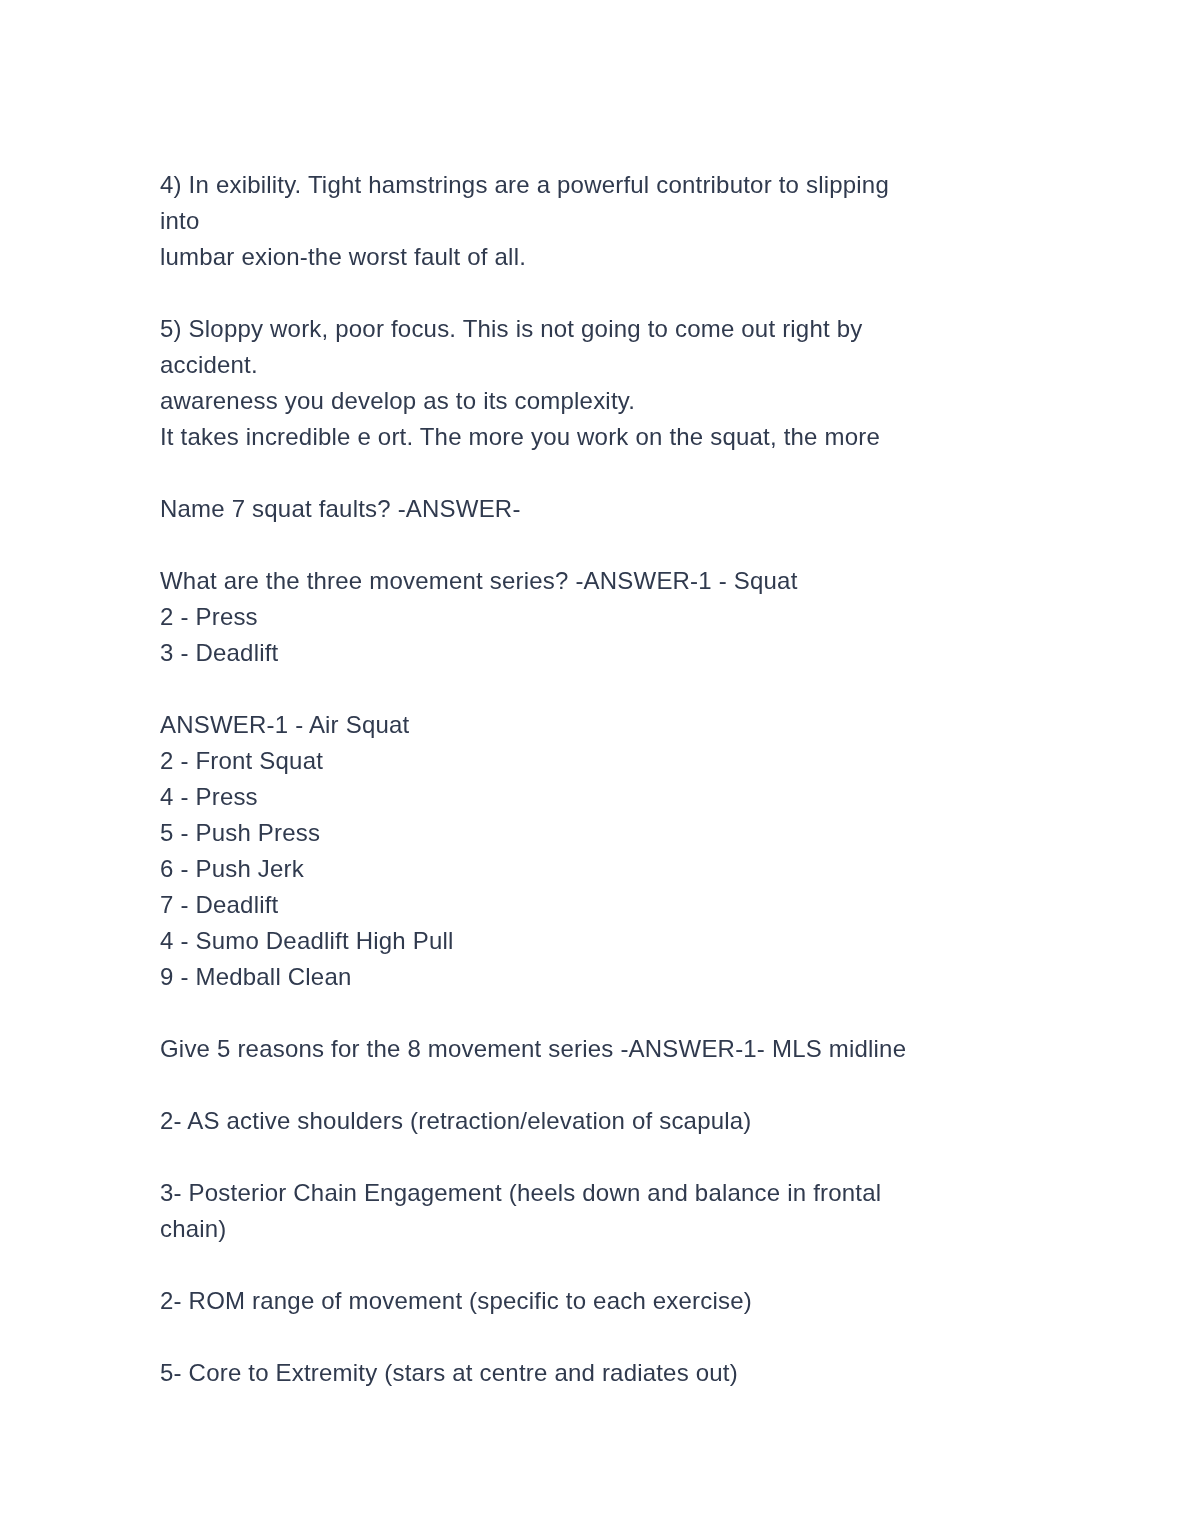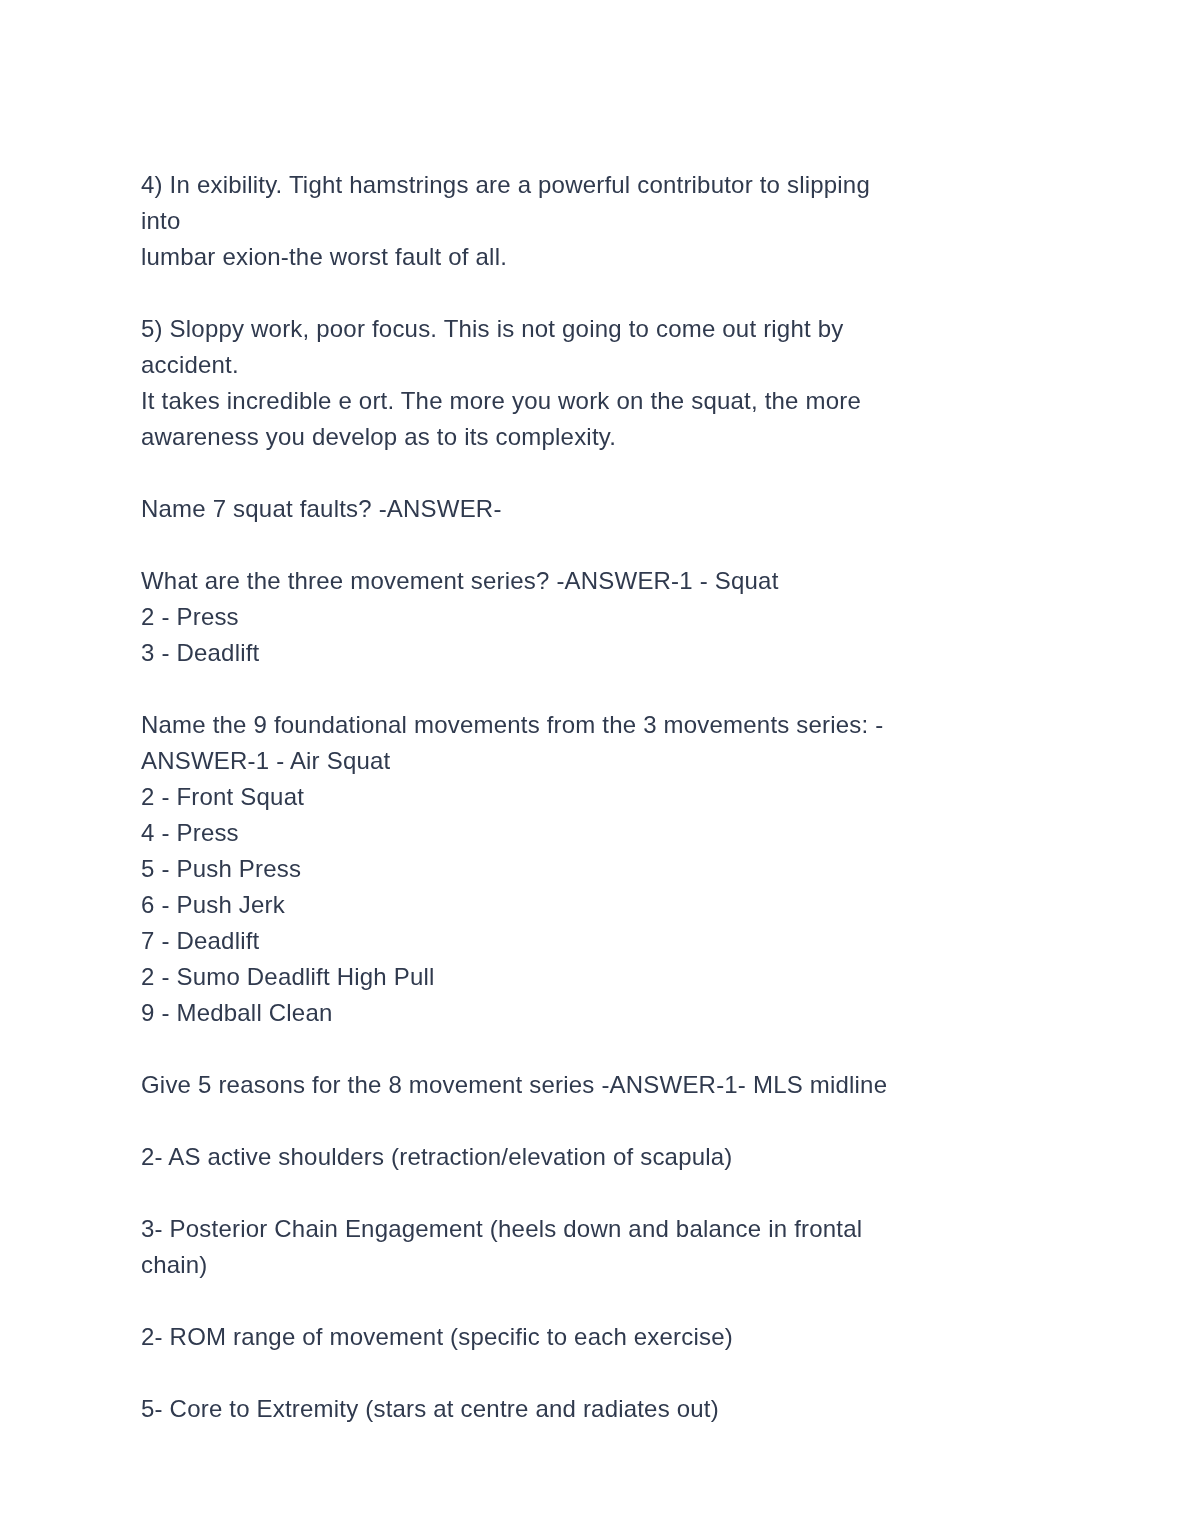--- a/index.html
+++ b/index.html
@@ -11,20 +11,21 @@
     height: 1540px;
     background: #ffffff;
     overflow: hidden;
   }
   .page {
     box-sizing: border-box;
     width: 958px;
     min-height: 1540px;
     padding: 167px 60px 40px 141px;
     background: #ffffff;
+    margin-left: 19px;
   }
   .doc-text {
     font-family: "Liberation Sans", "DejaVu Sans", sans-serif;
     font-size: 24px;
     line-height: 36px;
     font-weight: 400;
     letter-spacing: 0.2px;
   }
   .para {
     margin: 0 0 36px 0;
@@ -42,40 +43,39 @@
 <body style="background: rgb(255, 255, 255);">
 
 <main class="page">
   <div class="doc-text" style="color: rgb(48, 58, 78);">
       <p class="para">
         <span class="line">4) In exibility. Tight hamstrings are a powerful contributor to slipping into</span>
         <span class="line">lumbar exion-the worst fault of all.</span>
       </p>
       <p class="para">
         <span class="line">5) Sloppy work, poor focus. This is not going to come out right by accident.</span>
+        <span class="line">awareness you develop as to its complexity.</span>
         <span class="line">It takes incredible e ort. The more you work on the squat, the more</span>
-        <span class="line">awareness you develop as to its complexity.</span>
       </p>
       <p class="para">
         <span class="line">Name 7 squat faults? -ANSWER-</span>
       </p>
       <p class="para">
         <span class="line">What are the three movement series? -ANSWER-1 - Squat</span>
         <span class="line">2 - Press</span>
         <span class="line">3 - Deadlift</span>
       </p>
       <p class="para">
-        <span class="line">Name the 9 foundational movements from the 3 movements series: -</span>
         <span class="line">ANSWER-1 - Air Squat</span>
         <span class="line">2 - Front Squat</span>
         <span class="line">4 - Press</span>
         <span class="line">5 - Push Press</span>
         <span class="line">6 - Push Jerk</span>
         <span class="line">7 - Deadlift</span>
-        <span class="line">2 - Sumo Deadlift High Pull</span>
+        <span class="line">4 - Sumo Deadlift High Pull</span>
         <span class="line">9 - Medball Clean</span>
       </p>
       <p class="para">
         <span class="line">Give 5 reasons for the 8 movement series -ANSWER-1- MLS midline</span>
       </p>
       <p class="para">
         <span class="line">2- AS active shoulders (retraction/elevation of scapula)</span>
       </p>
       <p class="para">
         <span class="line">3- Posterior Chain Engagement (heels down and balance in frontal chain)</span>

